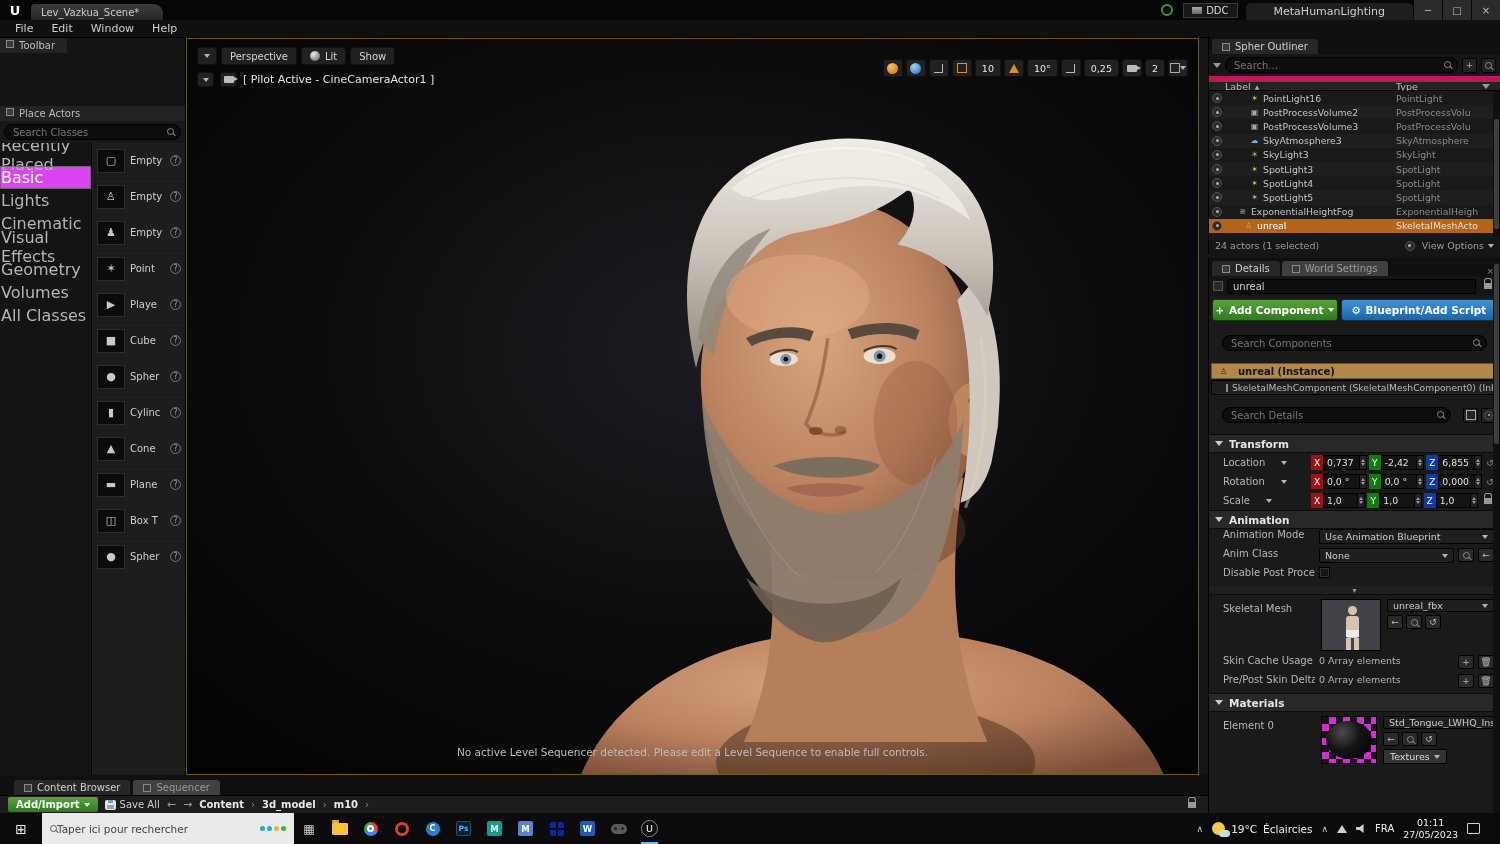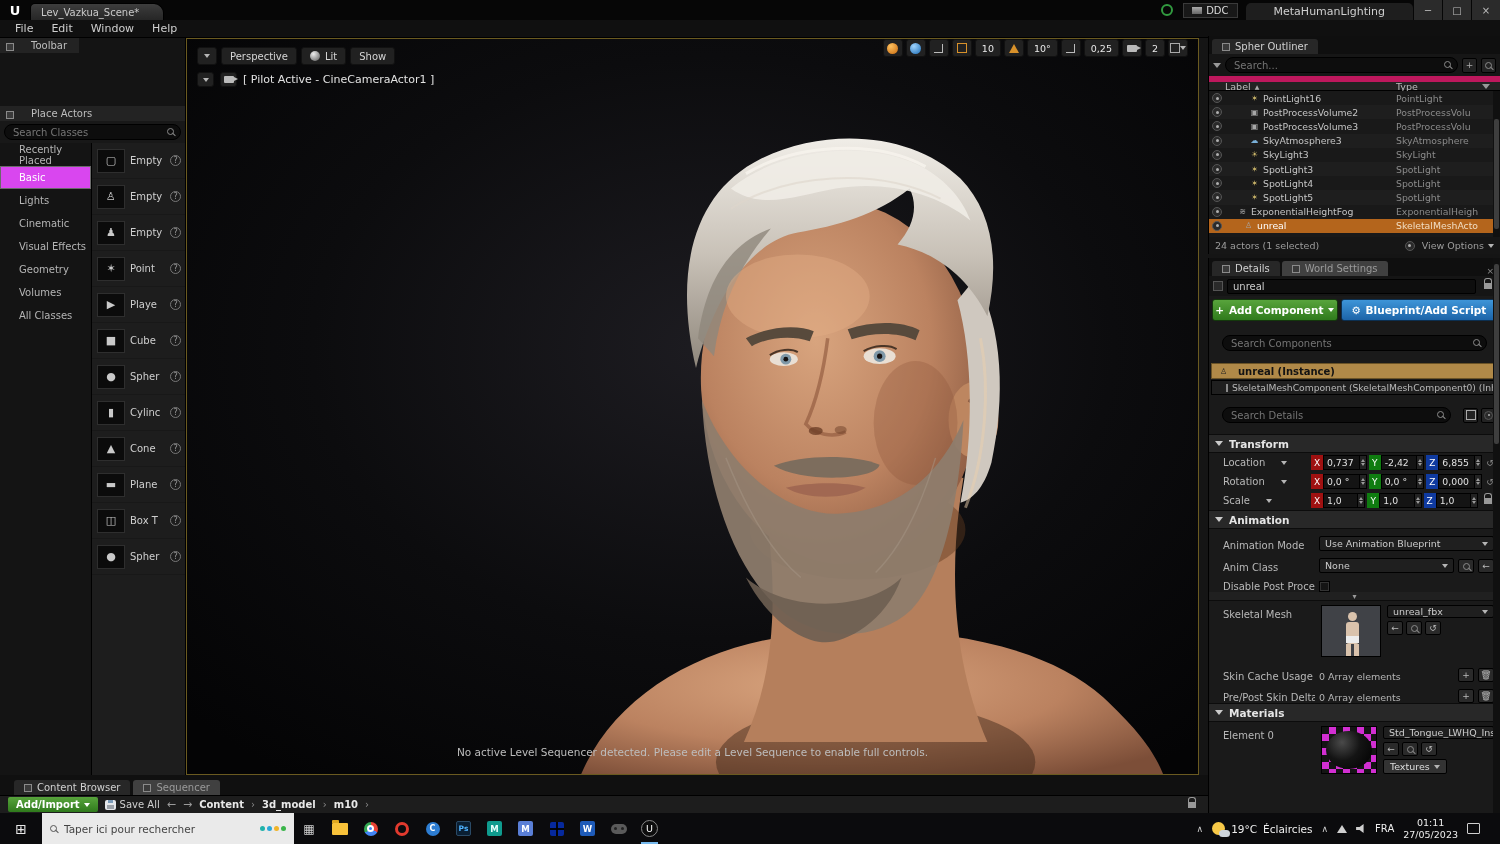--- a/index.html
+++ b/index.html
@@ -14,53 +14,53 @@
 .ring{width:12px;height:12px;border:2px solid #3ab54a;border-radius:50%;align-self:center;margin-right:10px;opacity:.85}
 .ddc{display:flex;align-items:center;gap:4px;background:#181818;border:1px solid #3a3a3a;padding:0 8px;margin:3px 8px 2px 0;font-size:10px;color:#ddd}
 .ddc-ic{width:10px;height:7px;background:linear-gradient(#aaa,#666)}
 .session-tab{display:flex;align-items:center;padding:0 28px;font-size:11px;color:#cfcfcf;background:#1e1e1e;margin-top:3px;border-radius:5px 5px 0 0}
 .winbtn{width:28px;display:flex;align-items:center;justify-content:center;color:#bbb;font-size:10px;background:#2b2b2b;margin-left:1px}
 
 .menubar{top:20px;left:0;right:0;height:18px;background:#101010;display:flex;align-items:center;padding-left:6px;border-bottom:1px solid #000}
 .menu-item{padding:0 9px;height:100%;display:flex;align-items:center;font-size:11px;color:#cfcfcf}
 
 .ltb{top:38px;left:0;width:186px;height:68px;background:#141414;border-right:1px solid #000}
-.ptab{display:inline-flex;align-items:flex-end;gap:17px;background:#232323;font-size:10px;color:#bdbdbd;padding:2px 12px 2px 6px}
+.ptab{display:inline-flex;align-items:flex-start;gap:5px;background:#232323;font-size:10px;color:#bdbdbd;padding:2px 12px 2px 6px}
 .ptab-ic{width:8px;height:8px;border:1px solid #8a8a8a;background:#3a3a3a}
 .ltb-btns{display:flex;align-items:flex-start;padding:4px 2px 0 6px;position:relative}
 .bigbtn{width:64px;display:flex;flex-direction:column;align-items:center;gap:3px}
 .floppy{width:24px;height:22px;background:#e4e6ea;border-radius:2px;position:relative}
 .floppy:before{content:"";position:absolute;top:0;left:6px;width:12px;height:7px;background:#7a9ab8}
 .floppy:after{content:"";position:absolute;bottom:2px;left:5px;width:14px;height:8px;background:#9aa0a8}
 .srcbox{width:24px;height:22px;background:linear-gradient(#c4c4c4,#6e6e6e);border-radius:2px}
 .bigbtn-lbl{font-size:9px;color:#c2c2c2;white-space:nowrap}
 .expand{position:absolute;right:8px;top:18px;color:#c8a030;font-size:14px}
 
 .pa{top:106px;left:0;width:186px;height:669px;background:#181818;border-right:1px solid #000;display:flex;flex-direction:column}
 .searchwrap{position:relative;display:flex;margin:3px 4px}
 input.search{background:#0d0d0d;border:1px solid #000;border-radius:8px;color:#9a9a9a;font-size:10px;height:16px;padding:0 20px 0 8px;outline:none;width:100%;font-family:inherit}
 .magwrap{position:absolute;right:7px;top:4px}
 .mag{display:block;width:7px;height:7px;border:1px solid #8a8a8a;border-radius:50%;position:relative}
 .mag:after{content:"";position:absolute;width:4px;height:1px;background:#8a8a8a;right:-3px;bottom:-1px;transform:rotate(45deg)}
 .pa-body{flex:1;display:flex;overflow:hidden}
 .pa-cats{width:92px;background:#141414;border-right:1px solid #000}
-.cat{height:23px;display:flex;align-items:center;padding-left:19px;font-size:10px;color:#b5b5b5}
+.cat{height:23px;display:flex;align-items:center;padding-left:1px;font-size:16px;color:#b5b5b5}
 .cat.on{background:#d946ef;color:#fff;outline:1px solid #6a6a6a;outline-offset:-1px}
 .pa-items{flex:1;background:#1d1d1d}
 .pitem{height:36px;display:flex;align-items:center;gap:5px;padding:0 4px 0 5px;border-bottom:1px solid #181818}
 .pthumb{width:28px;height:24px;background:#0b0b0b;border:1px solid #2e2e2e;display:flex;align-items:center;justify-content:center;font-size:11px;color:#c9c9c9;flex:none}
 .plbl{flex:1;font-size:10px;color:#cfcfcf}
 .qmark{width:11px;height:11px;border:1px solid #777;border-radius:50%;font-size:8px;color:#999;display:flex;align-items:center;justify-content:center;flex:none}
 
 .vp{top:38px;left:186px;width:1013px;height:737px;background:#050506;border:1px solid #6a5a20}
 .vp svg{position:absolute;left:0;top:0;width:100%;height:100%}
 .vp-top{position:absolute;top:8px;left:10px;display:flex;gap:4px}
 .vbtn{background:rgba(36,36,36,.92);border:1px solid #111;border-radius:3px;height:18px;display:flex;align-items:center;gap:5px;padding:0 8px;font-size:10px;color:#d5d5d5}
 .vbtn.sq{padding:0 6px}
-.vp-topr{position:absolute;top:0;right:10px;display:flex;gap:3px;align-items:center}
+.vp-topr{position:absolute;top:20px;right:10px;display:flex;gap:3px;align-items:center}
 .vic{width:20px;height:18px;background:rgba(36,36,36,.92);border:1px solid #111;border-radius:3px;display:flex;align-items:center;justify-content:center;font-size:9px;color:#bbb}
 .vval{height:18px;background:rgba(36,36,36,.92);border:1px solid #111;border-radius:3px;display:flex;align-items:center;padding:0 6px;font-size:9.5px;color:#e8e8e8}
 .orangeball{width:11px;height:11px;border-radius:50%;background:radial-gradient(circle at 35% 30%,#ffc15e,#c86a10)}
 .blueball{width:11px;height:11px;border-radius:50%;background:radial-gradient(circle at 35% 30%,#9fd4ff,#1d6db5)}
 .litball{width:10px;height:10px;border-radius:50%;background:radial-gradient(circle at 35% 30%,#eee,#555)}
 .gridic{width:10px;height:10px;border:1px solid #d8912a;background:linear-gradient(90deg,transparent 44%,#d8912a 44% 56%,transparent 56%),linear-gradient(transparent 44%,#d8912a 44% 56%,transparent 56%)}
 .angleic{width:0;height:0;border-left:5px solid transparent;border-right:5px solid transparent;border-bottom:9px solid #d8912a}
 .scaleic{width:9px;height:9px;border:1px solid #bbb;border-top:none;border-left:none;position:relative}
 .camic{width:10px;height:7px;background:#bbb;border-radius:1px;position:relative}
 .camic:after{content:"";position:absolute;right:-4px;top:1px;border-left:4px solid #bbb;border-top:2.5px solid transparent;border-bottom:2.5px solid transparent}
@@ -117,21 +117,21 @@
 .trow{display:flex;align-items:center;height:19px;padding:0 4px 0 14px;gap:2px}
 .tlabel{width:86px;color:#b8b8b8;font-size:10px;display:flex;align-items:center;gap:16px;flex:none}
 .numf{display:flex;flex:1;align-items:center;min-width:0}
 .ax{width:12px;height:15px;font-size:9px;color:#fff;display:flex;align-items:center;justify-content:center;flex:none}
 .ax.x{background:#9f1111}.ax.y{background:#0f7c10}.ax.z{background:#0f3a9f}
 .numv{background:#141414;border:1px solid #000;height:15px;display:flex;align-items:center;padding:0 3px;font-size:9.3px;color:#e0e0e0;flex:1;min-width:0;white-space:nowrap;overflow:hidden}
 .spin{width:7px;height:15px;background:#222;border:1px solid #000;border-left:none;display:flex;flex-direction:column;align-items:center;justify-content:center;gap:1px;flex:none}
 .spin i{width:0;height:0;border-left:2.5px solid transparent;border-right:2.5px solid transparent}
 .spin i.up{border-bottom:3px solid #999}.spin i.dn{border-top:3px solid #999}
 .rst{width:12px;color:#8a8a8a;font-size:9px;text-align:center;flex:none}
-.drow{display:flex;align-items:flex-end;min-height:19px;padding:7px 6px 0 14px;gap:4px}
+.drow{display:flex;align-items:flex-start;min-height:19px;padding:0 6px 0 14px;gap:4px}
 .dlabel{width:92px;font-size:10px;color:#b8b8b8;flex:none;white-space:nowrap;overflow:hidden}
 .dd{background:#1f1f1f;border:1px solid #000;border-radius:2px;height:15px;display:flex;align-items:center;gap:4px;padding:0 5px;font-size:9.5px;color:#ccc;flex:1;min-width:0;white-space:nowrap;overflow:hidden}
 .dd .caret{margin-left:auto}
 .mini{width:16px;height:14px;background:#2a2a2a;border:1px solid #000;border-radius:2px;display:flex;align-items:center;justify-content:center;font-size:9px;color:#bbb;flex:none}
 .chk{width:11px;height:11px;background:#141414;border:1px solid #000;outline:1px solid #333;outline-offset:-2px}
 .expdiv{height:9px;display:flex;align-items:center;justify-content:center;color:#9a9a9a;font-size:8px;background:#202020;border-bottom:1px solid #0c0c0c}
 .thumbrow{display:flex;padding:4px 6px 4px 14px;gap:6px;align-items:flex-start}
 .skelthumb{width:60px;height:52px;background:#404247;border:1px solid #000;position:relative;flex:none}
 .skelthumb .hd{position:absolute;left:26px;top:6px;width:9px;height:9px;border-radius:50%;background:#d9c2ac}
 .skelthumb .bd{position:absolute;left:24px;top:16px;width:13px;height:22px;background:#d9c2ac;border-radius:3px}
@@ -152,21 +152,21 @@
 .saveall{display:flex;align-items:center;gap:4px;font-size:10px;color:#cfcfcf}
 .floppy.sm{width:11px;height:10px}
 .floppy.sm:before{left:3px;width:5px;height:3px}
 .floppy.sm:after{left:2px;bottom:1px;width:7px;height:4px}
 .navarr{color:#9a9a9a;font-size:11px}
 .crumb{font-size:10px;color:#e8e8e8;font-weight:bold}
 .csep{color:#8a8a8a;font-size:10px}
 
 .task{left:0;bottom:0;width:1500px;height:31px;background:#0b0b0d;display:flex;align-items:stretch;z-index:5}
 .tstart{width:42px;display:flex;align-items:center;justify-content:center;color:#e8e8e8;font-size:14px}
-.tsearch{width:252px;background:#eaeaea;display:flex;align-items:center;gap:7px;padding:4px 8px;color:#444;font-size:10.5px}
+.tsearch{width:252px;background:#eaeaea;display:flex;align-items:center;padding:4px 8px;color:#444;font-size:10.5px}
 .tsearch .mag{border-color:#555}.tsearch .mag:after{background:#555}
 .tsearch span.ph{flex:1;white-space:nowrap;overflow:hidden}
 .dots{display:flex;gap:2px}
 .dots i{width:5px;height:5px;border-radius:50%;display:block}
 .tv{width:30px;display:flex;align-items:center;justify-content:center;color:#cfcfcf;font-size:12px}
 .tapp{width:27px;display:flex;align-items:center;justify-content:center;position:relative;margin:0 2px}
 .tapp.open:after{content:"";position:absolute;bottom:0;left:5px;right:5px;height:2px;background:#76b9ed}
 .i-exp{width:16px;height:12px;background:#f8c23a;border-radius:1px;position:relative}
 .i-exp:before{content:"";position:absolute;top:-3px;left:0;width:7px;height:3px;background:#e0a820;border-radius:1px 1px 0 0}
 .i-chrome{width:14px;height:14px;border-radius:50%;background:conic-gradient(#ea4335 0 33%,#4285f4 0 66%,#34a853 0);position:relative}

